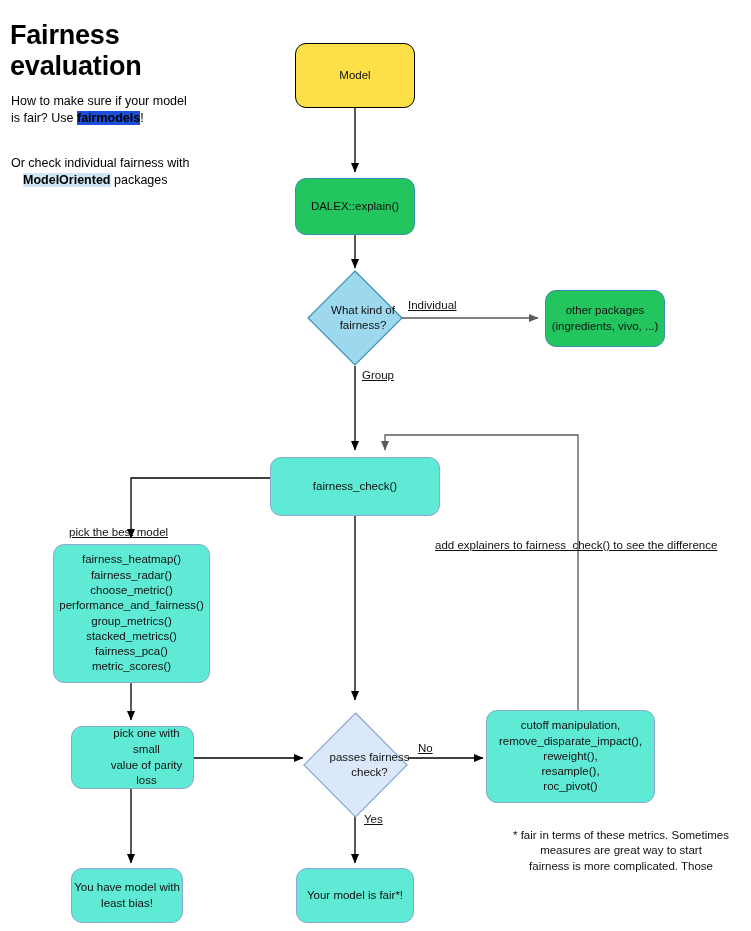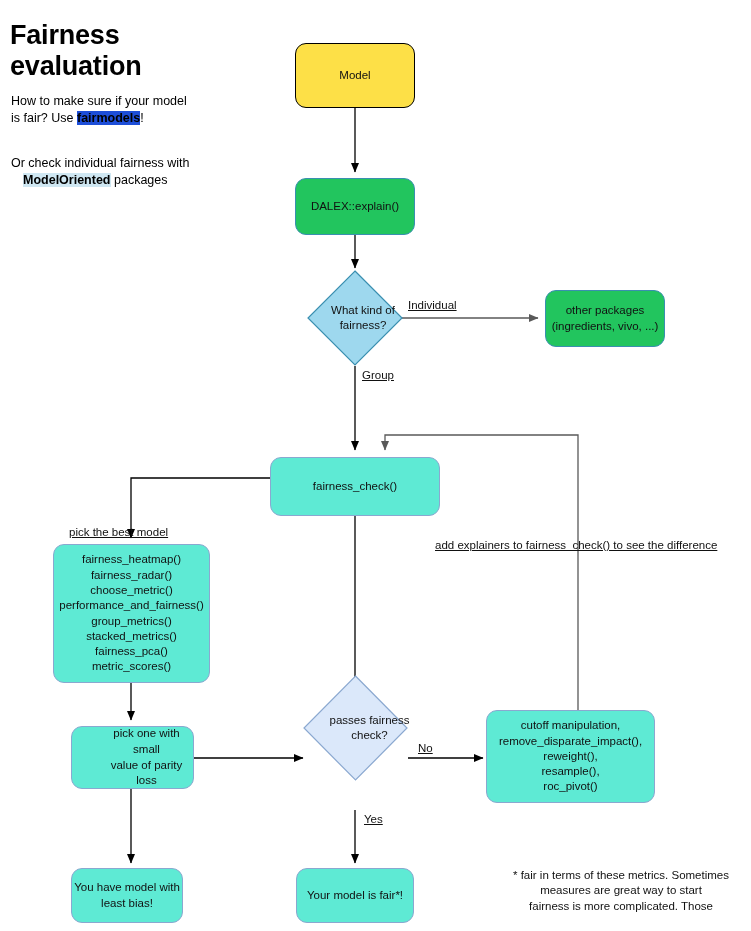--- a/index.html
+++ b/index.html
@@ -122,21 +122,21 @@
     font-size: 11.5px;
     color: #111;
     white-space: nowrap;
     text-decoration: underline;
   }
 
   
   #footnote {
     position: absolute;
     left: 496px;
-    top: 868px;
+    top: 828px;
     width: 250px;
     font-size: 11.5px;
     line-height: 1.33;
     text-align: center;
     color: #111;
   }
 </style>
 </head>
 <body>
 
@@ -218,21 +218,21 @@
   <span>stacked_metrics()</span>
   <span>fairness_pca()</span>
   <span>metric_scores()</span>
 </div>
 
 <div class="node pale" style="left:71px; top:726px; width:123px; height:63px; flex-direction:column; gap:1px;padding-left:28px;">
   <span>pick one with small</span>
   <span>value of parity loss</span>
 </div>
 
-<div class="diamond" style="left:303px; top:675px; width:105px; height:106px;">
+<div class="diamond" style="left:303px; top:712px; width:105px; height:106px;">
   <svg width="105" height="106" viewBox="0 0 105 106">
     <polygon points="52.5,1 104,53 52.5,105 1,53" fill="#dbe8fa" stroke="#8aa8d0" stroke-width="1.2"></polygon>
   </svg>
   <div class="dlabel" style="padding:0 14px;">passes fairness check?</div>
 </div>
 
 <div class="node pale" style="left:486px; top:710px; width:169px; height:93px; flex-direction:column; gap:0px;">
   <span>cutoff manipulation,</span>
   <span>remove_disparate_impact(),</span>
   <span>reweight(),</span>

